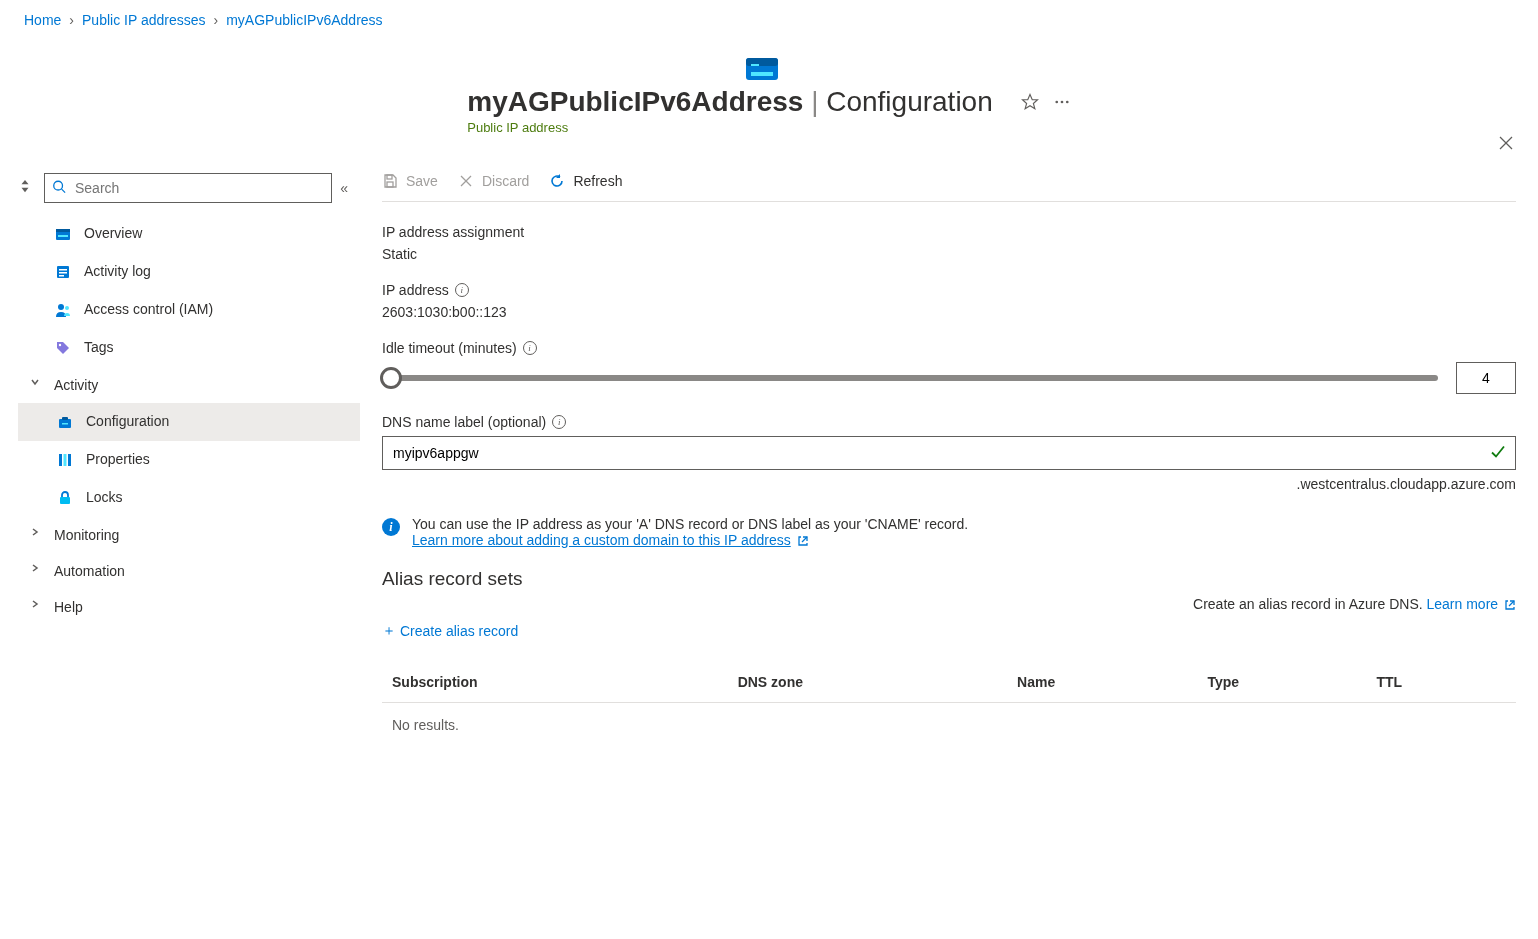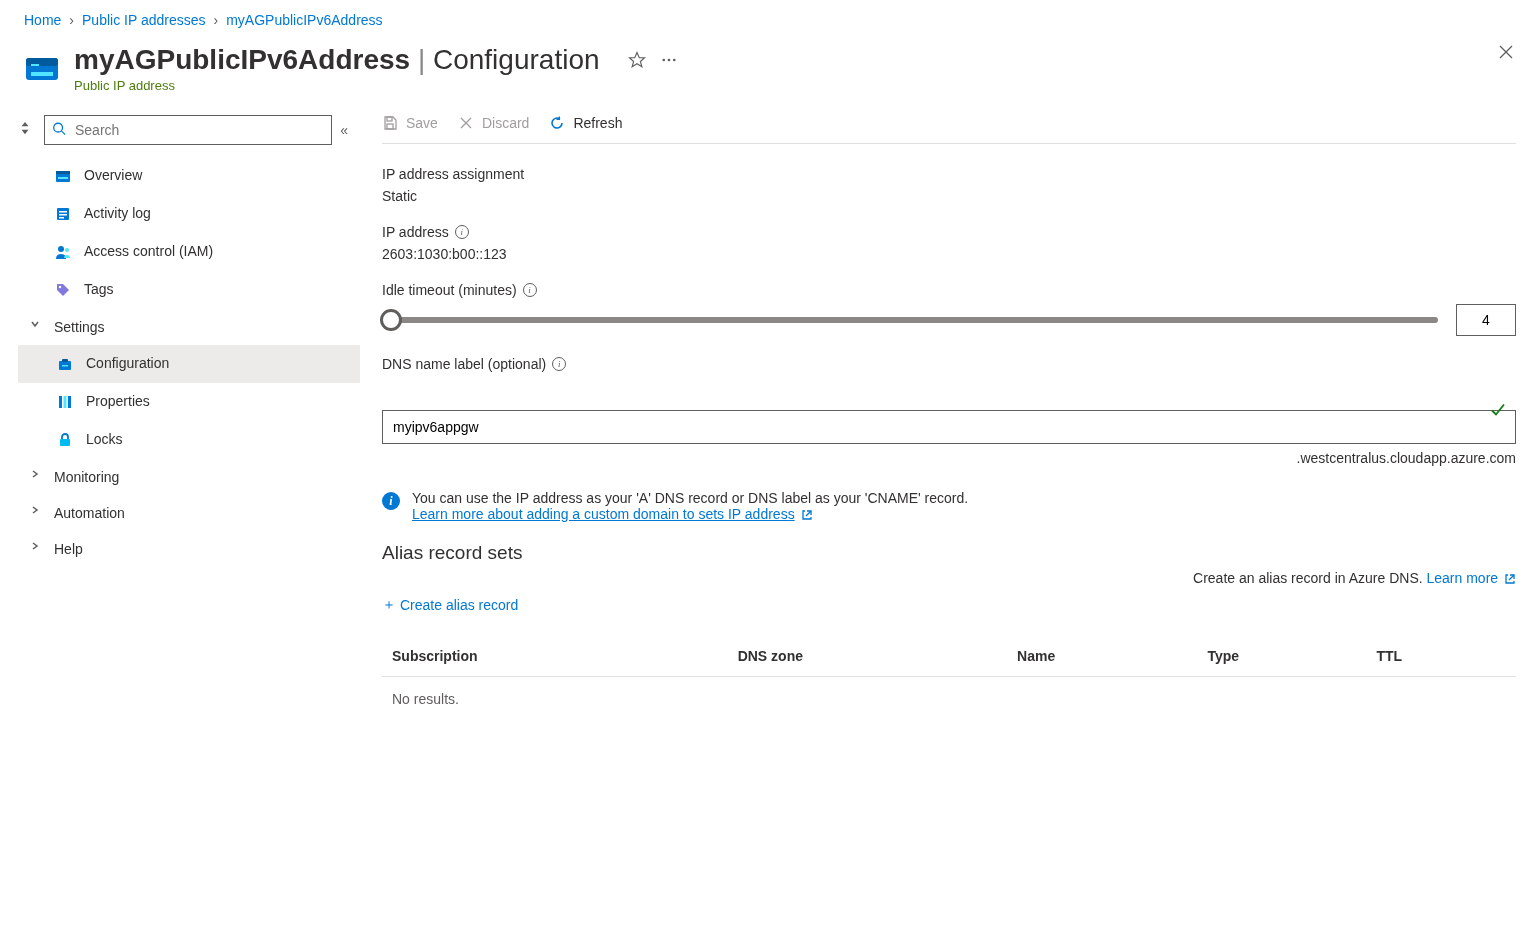--- a/index.html
+++ b/index.html
@@ -3,21 +3,21 @@
 <meta charset="utf-8">
 <style>
   * { box-sizing: border-box; margin: 0; padding: 0; }
   body { font-family: "Segoe UI", Arial, sans-serif; font-size: 14px; color: #323130; background: #fff; }
   
   .breadcrumb { padding: 12px 24px; font-size: 14px; display: flex; align-items: center; gap: 8px; }
   .breadcrumb a { color: #0078d4; text-decoration: none; }
   .breadcrumb .sep { color: #605e5c; }
   .breadcrumb .current { color: #0078d4; }
   
-  .header { display: flex; align-items: flex-start; padding: 4px 24px 16px 24px; }
+  .header { display: flex; align-items: center; padding: 4px 24px 16px 24px; flex-direction: column; }
   .header-icon { width: 36px; height: 36px; margin-right: 14px; margin-top: 6px; flex-shrink: 0; }
   .header-titles { flex: 1; }
   .header-title { font-size: 28px; font-weight: 600; display: flex; align-items: center; gap: 16px; }
   .header-title .pipe { font-weight: 300; color: #8a8886; }
   .header-title .section { font-weight: 400; }
   .header-subtitle { font-size: 13px; color: #4d7c0f; margin-top: 2px; }
   .header-actions { display: flex; align-items: center; gap: 14px; margin-left: 12px; }
   .star-btn, .more-btn, .close-btn { background: none; border: none; cursor: pointer; color: #605e5c; display: flex; align-items: center; }
   .close-btn { margin-left: auto; }
   
@@ -50,21 +50,21 @@
   .field-label { font-size: 14px; color: #323130; margin-bottom: 6px; display: flex; align-items: center; gap: 6px; }
   .field-value { font-size: 14px; color: #323130; }
   .info-icon { display: inline-flex; width: 14px; height: 14px; border: 1px solid #605e5c; border-radius: 50%; align-items: center; justify-content: center; font-size: 9px; font-style: italic; color: #605e5c; font-family: serif; }
   
   .slider-row { display: flex; align-items: center; gap: 18px; }
   .slider-track { flex: 1; position: relative; height: 6px; background: #8a8886; border-radius: 3px; }
   .slider-thumb { position: absolute; left: 0; top: 50%; transform: translate(-2px, -50%); width: 22px; height: 22px; border-radius: 50%; background: #fff; border: 3px solid #605e5c; cursor: pointer; }
   .slider-num { width: 60px; height: 32px; border: 1px solid #605e5c; text-align: center; font-size: 14px; }
   
   .dns-input-wrap { position: relative; }
-  .dns-input { width: 100%; padding: 8px 36px 8px 10px; border: 1px solid #605e5c; font-size: 14px; margin-top: 32px; }
+  .dns-input { width: 100%; padding: 8px 36px 8px 10px; border: 1px solid #605e5c; font-size: 14px; }
   .dns-check { position: absolute; right: 10px; top: 50%; transform: translateY(-50%); color: #107c10; }
   .dns-suffix { text-align: right; font-size: 14px; color: #323130; margin-top: 6px; }
   
   .info-banner { display: flex; gap: 12px; margin: 24px 0 20px 0; }
   .info-banner .bicon { width: 18px; height: 18px; border-radius: 50%; background: #0078d4; color: #fff; display: flex; align-items: center; justify-content: center; font-size: 12px; font-weight: bold; font-style: italic; font-family: serif; flex-shrink: 0; margin-top: 2px; }
   .info-banner .btext { font-size: 14px; }
   .info-banner a { color: #0078d4; text-decoration: underline; }
   .ext-icon { color: #0078d4; display: inline-flex; vertical-align: middle; margin-left: 2px; }
   
   .section-title { font-size: 19px; color: #323130; margin-bottom: 6px; }
@@ -195,21 +195,21 @@
             </svg>
           </span>
         <span class="nlabel">Tags</span>
       </div>
       <div class="nav-item">
         <span class="chev">
             <svg width="10" height="10" viewBox="0 0 10 10" fill="none" stroke="currentColor" stroke-width="1.5">
               <polyline points="2,3 5,7 8,3"></polyline>
             </svg>
           </span>
-        <span class="nlabel">Settings</span>
+        <span class="nlabel">Activity</span>
       </div>
       <div class="nav-item sub active">
         <span class="nicon">
             <svg width="16" height="16" viewBox="0 0 16 16">
               <rect x="2" y="5" width="12" height="9" rx="1" fill="#0078d4"></rect>
               <rect x="5" y="3" width="6" height="3" rx="1" fill="#005a9e"></rect>
               <rect x="5" y="9" width="6" height="1.5" fill="#50e6ff"></rect>
             </svg>
           </span>
         <span class="nlabel">Configuration</span>
@@ -331,21 +331,21 @@
             </svg>
         </span>
       </div>
       <div class="dns-suffix">.westcentralus.cloudapp.azure.com</div>
     </div>
 
     <div class="info-banner">
       <span class="bicon">i</span>
       <div class="btext">
         <span>You can use the IP address as your 'A' DNS record or DNS label as your 'CNAME' record.</span><br>
-        <a href="#">Learn more about adding a custom domain to sets IP address</a>
+        <a href="#">Learn more about adding a custom domain to this IP address</a>
         <span class="ext-icon">
             <svg width="12" height="12" viewBox="0 0 12 12" fill="none" stroke="currentColor" stroke-width="1.3">
               <path d="M4 2 H2 V10 H10 V8"></path>
               <path d="M6 2 H10 V6"></path>
               <line x1="10" y1="2" x2="5" y2="7"></line>
             </svg>
           </span>
       </div>
     </div>
 

